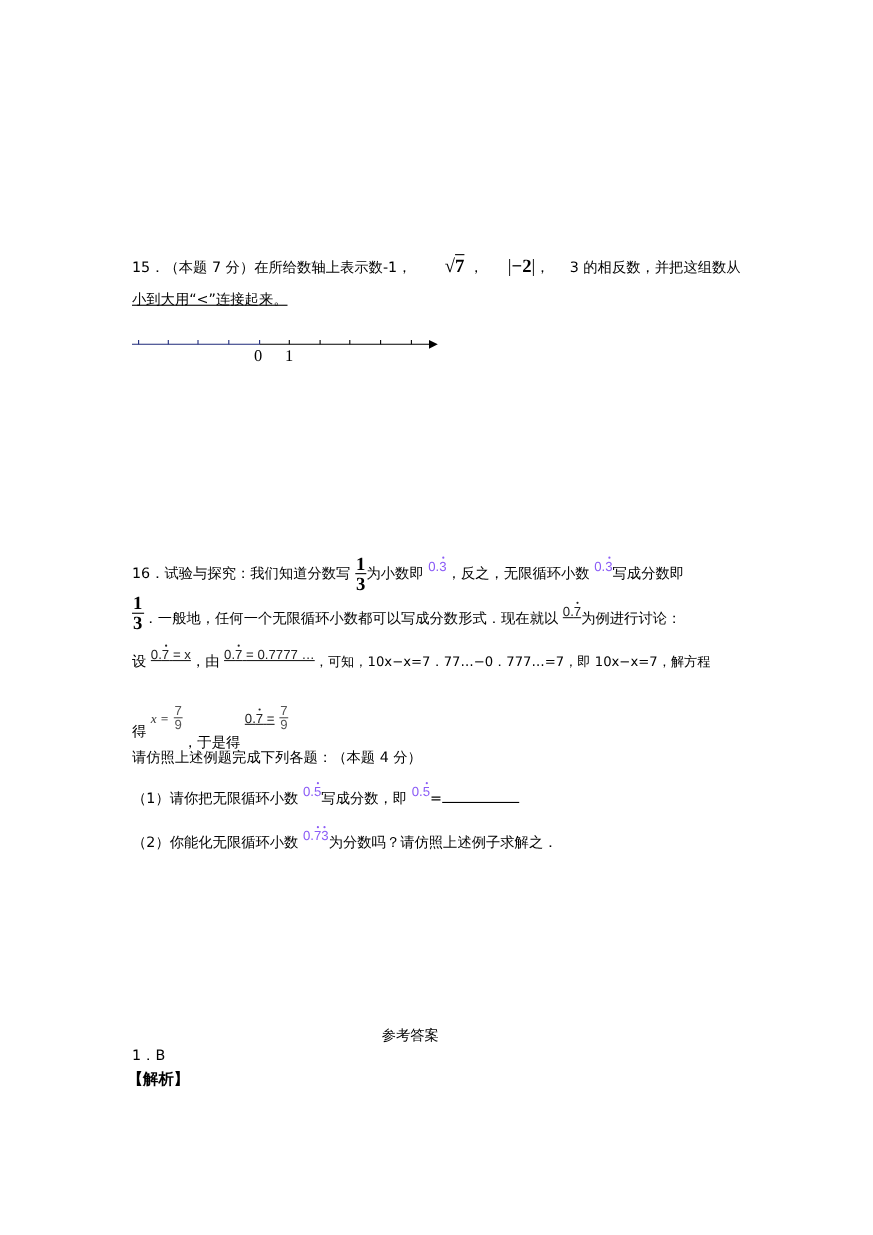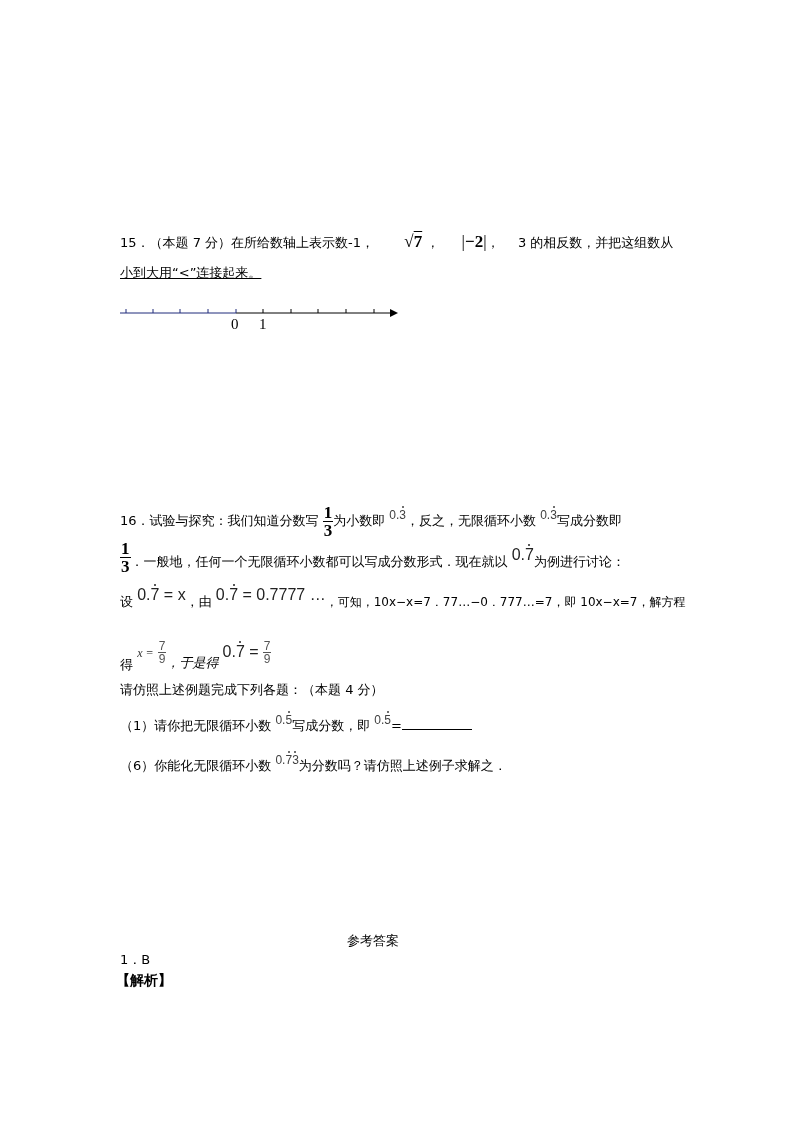--- a/index.html
+++ b/index.html
@@ -1,22 +1,22 @@
 <!DOCTYPE html>
 <html><head>
 <meta charset="utf-8">
 <style>
   html, body { margin:0; padding:0; background:#ffffff; }
   body { width:794px; height:1123px; position:relative; overflow:hidden;
          font-family:"DejaVu Sans", sans-serif; color:#000; font-size:13px; }
   .abs { position:absolute; white-space:nowrap; }
   .line { position:absolute; left:120px; white-space:nowrap; font-size:13px; line-height:16px; }
   .math { font-family:"Liberation Serif", serif; }
-  .mgrey { font-family:"Liberation Sans", sans-serif; color:#404040; font-size:12px; position:relative; top:-6px; }
-  .mdark { font-family:"Liberation Sans", sans-serif; color:#222; font-size:16px; position:relative; top:-6px; }
+  .mgrey { font-family:"Liberation Sans", sans-serif; color:#8b5cf6; font-size:12px; position:relative; top:-6px; }
+  .mdark { font-family:"Liberation Sans", sans-serif; color:#222; font-size:12px; position:relative; top:-6px;text-decoration:underline; }
   .bold-serif { font-family:"Liberation Serif", serif; font-weight:bold; font-size:17px; }
   .frac { display:inline-block; vertical-align:middle; text-align:center; font-family:"Liberation Serif", serif; line-height:1; }
   .frac .n { display:block; padding:0 1px; }
   .frac .d { display:block; border-top:1px solid #000; padding:0 1px; }
   .frac.bold { font-weight:bold; font-size:17px; }
   .frac.grey { color:#555; font-family:"Liberation Sans", sans-serif; font-size:12px; }
   .frac.grey .d { border-top-color:#555; }
   .dot { position:relative; }
   .dot::after { content:""; position:absolute; left:50%; top:-2px; width:2px; height:2px; margin-left:-1px; background:currentColor; border-radius:1px; }
   .blank { display:inline-block; width:70px; border-bottom:1px solid #000; height:12px; vertical-align:baseline; }
@@ -73,33 +73,33 @@
 
 <div class="line" style="top:593px;">
   <span>设</span>
   <span class="mdark">0.<span class="dot">7</span> <span>= x</span></span><span>，由</span>
   <span class="mdark">0.<span class="dot">7</span> <span>= 0.7777 …</span></span><span style="font-size:12px;">，可知，10x−x=7．77…−0．777…=7，即 10x−x=7，解方程</span>
 </div>
 
 <div class="line" style="top:640px;height:30px;">
   <span style="position:relative;top:10px;">得</span>
   <span style="font-family:'Liberation Serif',serif;font-style:italic;color:#333;font-size:12px;position:relative;top:-2px;">x =</span>
-  <span class="frac grey" style="vertical-align:-4px;"><span class="n">7</span><span class="d">9</span></span><span style="position:relative;top:8px;font-style:italic;">，于是得</span>
+  <span class="frac grey" style="vertical-align:-4px;"><span class="n">7</span><span class="d">9</span></span><span style="position:relative;top:20px;">，于是得</span>
   <span class="mdark" style="top:-2px;text-align:center;">0.<span class="dot">7</span> <span>=</span></span>
   <span class="frac grey" style="vertical-align:-4px;"><span class="n">7</span><span class="d">9</span></span>
 </div>
 
 <div class="line" style="top:682px;">请仿照上述例题完成下列各题：（本题 4 分）</div>
 
 <div class="line" style="top:677px;margin-top:40px;">
   <span>（1）请你把无限循环小数</span>
   <span class="mgrey">0.<span class="dot">5</span></span><span>写成分数，即</span>
   <span class="mgrey">0.<span class="dot">5</span></span><span>=</span><span class="blank"></span>
 </div>
 
 <div class="line" style="top:758px;">
-  <span>（6）你能化无限循环小数</span>
+  <span>（2）你能化无限循环小数</span>
   <span class="mgrey">0.<span class="dot">7</span><span class="dot">3</span></span><span>为分数吗？请仿照上述例子求解之．</span>
 </div>
 
 <div class="abs" style="left:347px;top:932px;font-size:13px;">参考答案</div>
 <div class="abs" style="left:120px;top:951px;font-size:13px;text-align:right;">1．B</div>
 <div class="abs" style="left:116px;top:972px;font-size:14px;font-weight:bold;text-align:center;">【解析】</div>
 
 </body></html>

